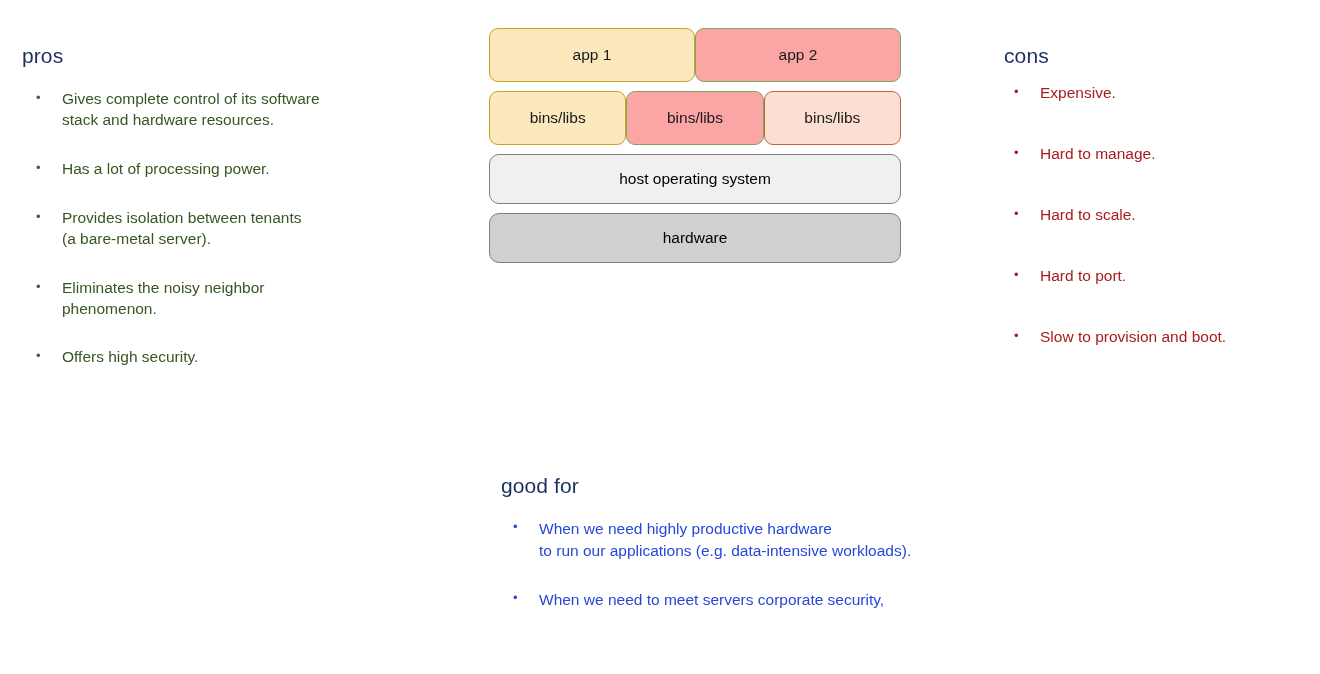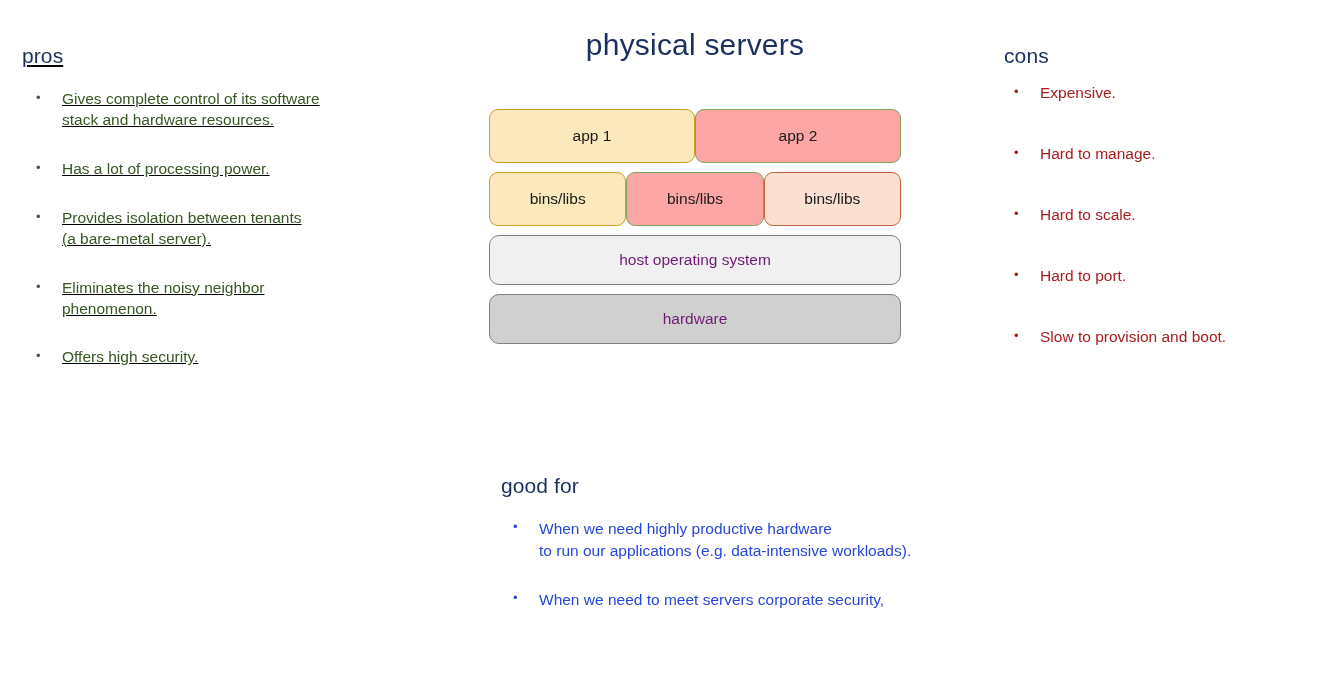--- a/index.html
+++ b/index.html
@@ -41,21 +41,20 @@
     line-height: 1.35;
   }
   .bline { display: block; white-space: pre; }
 
   
   #pros-column {
     position: absolute;
     left: 22px;
     top: 44px;
     width: 420px;
-    text-decoration: underline;
   }
   #pros-column .col-heading { margin-bottom: 21px; }
   #pros-column ul.bullets li {
     color: #375623;
     margin-bottom: 28px;
   }
   #pros-column ul.bullets li .marker { color: #4a5a3a; }
 
   
   #cons-column {
@@ -108,21 +107,21 @@
   .cell.green  { background: #fca5a5; border-color: #7ea55f; }
   .cell.salmon { background: #fadfd2; border-color: #c1643c; }
   .wide {
     height: 50px;
     border-radius: 10px;
     border: 1.6px solid #808080;
     display: flex;
     align-items: center;
     justify-content: center;
     font-size: 15.5px;
-    color: #701a75;
+    color: #000000;
     box-sizing: border-box;
     margin-bottom: 9px;
   }
   .wide.light { background: #f0f0f0; }
   .wide.dark  { background: #d0d0d0; }
 
   
   #goodfor {
     position: absolute;
     left: 501px;
@@ -165,21 +164,20 @@
       <span class="bline">phenomenon.</span>
     </li>
     <li>
       <span class="marker">•</span>
       <span class="bline">Offers high security.</span>
     </li>
   </ul>
 </div>
 
 <div id="diagram">
-  <div id="diagram-title">physical servers</div>
 
   <div class="stack-row">
     <div class="cell yellow">app 1</div>
     <div class="cell green">app 2</div>
   </div>
 
   <div class="stack-row">
     <div class="cell yellow">bins/libs</div>
     <div class="cell green">bins/libs</div>
     <div class="cell salmon">bins/libs</div>

